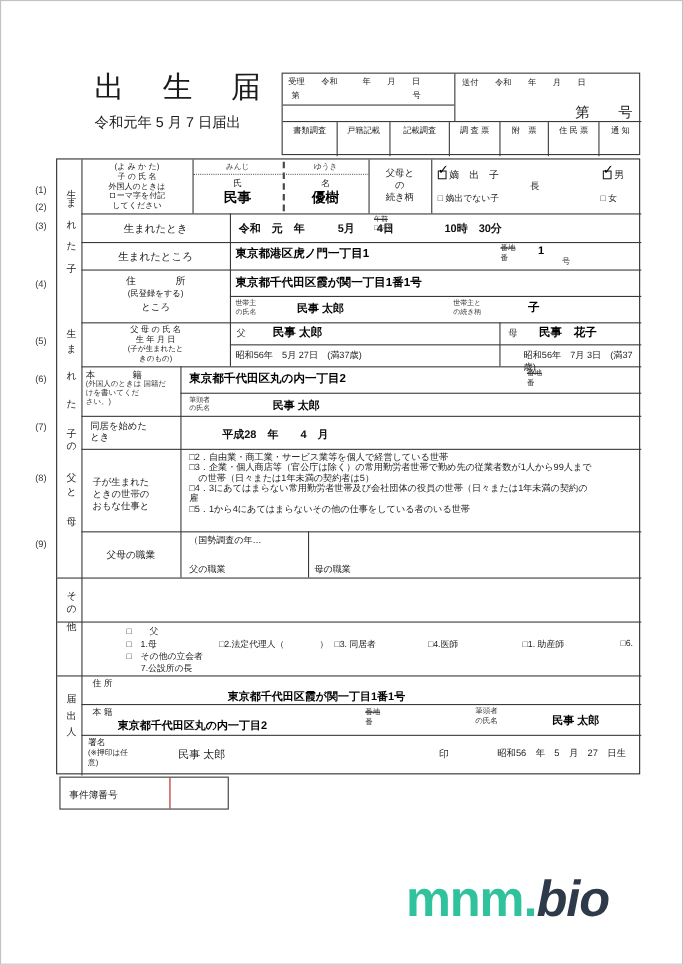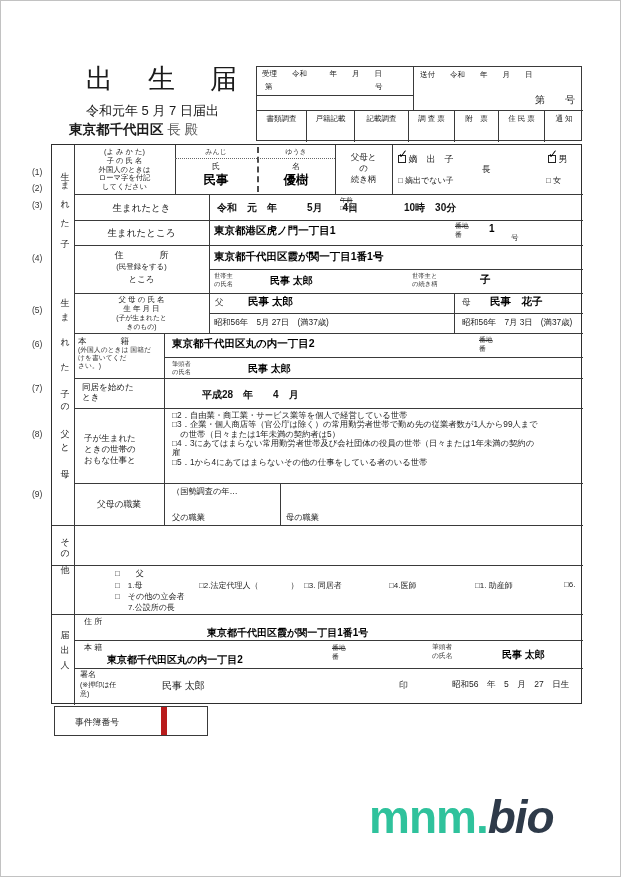--- a/index.html
+++ b/index.html
@@ -24,36 +24,32 @@
   .logo .g{color:#2fc29c;font-style:italic}
   .logo .d{color:#2e3a49;font-style:italic}
 </style>
 </head>
 <body>
 
 <div class="sheet">
 
   <div class="abs" style="left:85px;top:60px;font-size:27px;font-weight:400;letter-spacing:4px">出　生　届</div>
   <div class="abs" style="left:85px;top:101px;font-size:13px">令和元年 5 月 7 日届出</div>
-  <div class="abs" style="left:68px;top:120px;font-size:13.5px">
-    <span style="font-weight:700">東京都千代田区</span>
-    <span style="color:#555">長 殿</span>
-  </div>
 
   <div class="abs" style="left:255px;top:65px;width:326px;height:75px;border:1px solid #3a3a3a">
     <div class="abs" style="left:0;top:0;width:157px;height:43px;border-right:1px solid #3a3a3a">
       <div class="abs" style="left:0;top:0;width:100%;height:29px;border-bottom:1px solid #3a3a3a">
         <div class="abs" style="left:5px;top:2px;font-size:7.5px">受理　　令和　　　年　　月　　日</div>
         <div class="abs" style="left:8px;top:15px;font-size:7.5px">第</div>
         <div class="abs" style="left:118px;top:15px;font-size:7.5px">号</div>
       </div>
     </div>
     <div class="abs" style="left:157px;top:0;width:169px;height:43px">
       <div class="abs" style="left:6px;top:3px;font-size:7.5px">送付　　令和　　年　　月　　日</div>
-      <div class="abs" style="right:8px;top:26px;font-size:10px">第　　号</div>
+      <div class="abs" style="right:8px;top:26px;font-size:13px">第　　号</div>
     </div>
     <div class="abs" style="left:0;top:43px;width:326px;height:32px;border-top:1px solid #3a3a3a;display:flex">
       <div class="hcell" style="width:50px">書類調査</div>
       <div class="hcell" style="width:48px">戸籍記載</div>
       <div class="hcell" style="width:54px">記載調査</div>
       <div class="hcell" style="width:46px">調 査 票</div>
       <div class="hcell" style="width:44px">附　票</div>
       <div class="hcell" style="width:46px">住 民 票</div>
       <div class="hcell" style="width:38px">通 知</div>
     </div>
@@ -171,21 +167,21 @@
       <div>父 母 の 氏 名</div>
       <div>生 年 月 日</div>
       <div style="font-size:6.8px">(子が生まれたと</div>
       <div style="font-size:6.8px">きのもの)</div>
     </div>
     <div class="abs" style="left:163px;top:152px;font-size:8.5px;color:#333">父</div>
     <div class="abs v" style="left:196px;top:150px;font-size:10.5px">民事 太郎</div>
     <div class="abs" style="left:162px;top:172px;font-size:8.3px">昭和56年　5月 27日　(満37歳)</div>
     <div class="abs" style="left:410px;top:152px;font-size:8.5px;color:#333">母</div>
     <div class="abs v" style="left:438px;top:150px;font-size:10.5px">民事　花子</div>
-    <div class="abs" style="left:410px;top:172px;font-size:8.3px">昭和56年　7月 3日　(満37歳)</div>
+    <div class="abs" style="left:424px;top:172px;font-size:8.3px">昭和56年　7月 3日　(満37歳)</div>
 
     <div class="abs" style="left:26px;top:191px;width:84px;font-size:8.5px">本　　　　籍</div>
     <div class="abs" style="left:26px;top:201px;width:84px;font-size:6.8px;line-height:8.2px;color:#333">
       <div>(外国人のときは 国籍だ</div>
       <div>けを書いてくだ</div>
       <div>さい。)</div>
     </div>
     <div class="abs v" style="left:120px;top:192px;font-size:10.5px">東京都千代田区丸の内一丁目2</div>
     <div class="abs" style="left:427px;top:190px;font-size:6.8px;line-height:9px;color:#333">
       <div class="strike">番地</div>
@@ -251,21 +247,21 @@
       <div>署名</div>
       <div style="font-size:7px">(※押印は任</div>
       <div style="font-size:7px">意)</div>
     </div>
     <div class="abs" style="left:110px;top:534px;font-size:10px">民事 太郎</div>
     <div class="abs" style="left:347px;top:534px;font-size:9px;color:#333">印</div>
     <div class="abs" style="left:400px;top:534px;font-size:8.5px">昭和56　年　5　月　27　日生</div>
   </div>
 
   <div class="abs" style="left:53px;top:705px;width:154px;height:30px;border:1px solid #3a3a3a">
-    <div class="abs" style="left:12px;top:0;width:100px;height:100%;border-right:6px solid #b91c1c">
+    <div class="abs" style="left:0;top:0;width:100px;height:100%;border-right:1px solid #b91c1c">
       <div class="abs" style="left:8px;top:10px;font-size:8.8px">事件簿番号</div>
     </div>
   </div>
 
   <div class="abs logo" style="left:368px;top:793px">
     <span class="g" style="font-style:normal">mnm.</span><span class="d">bio</span>
   </div>
 
 </div>
 

